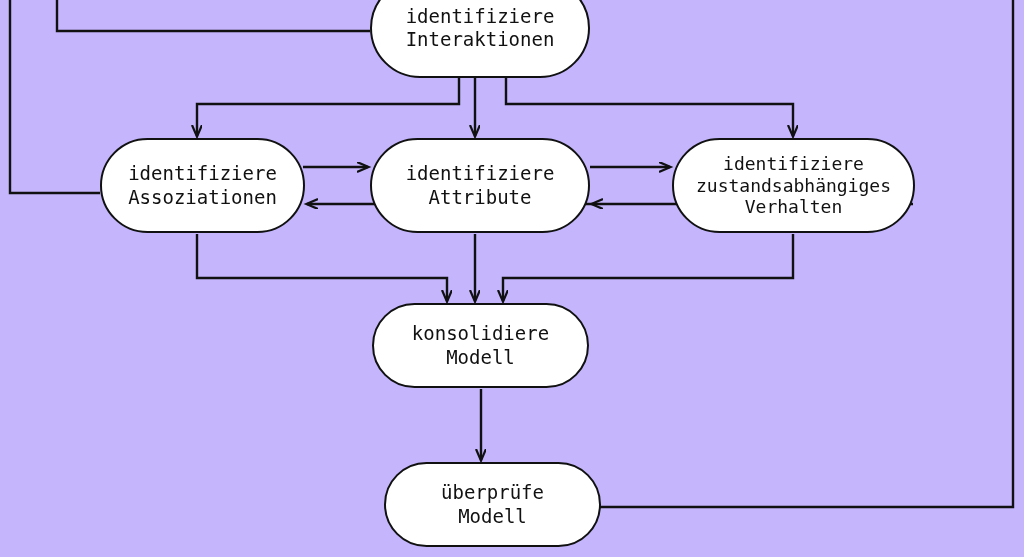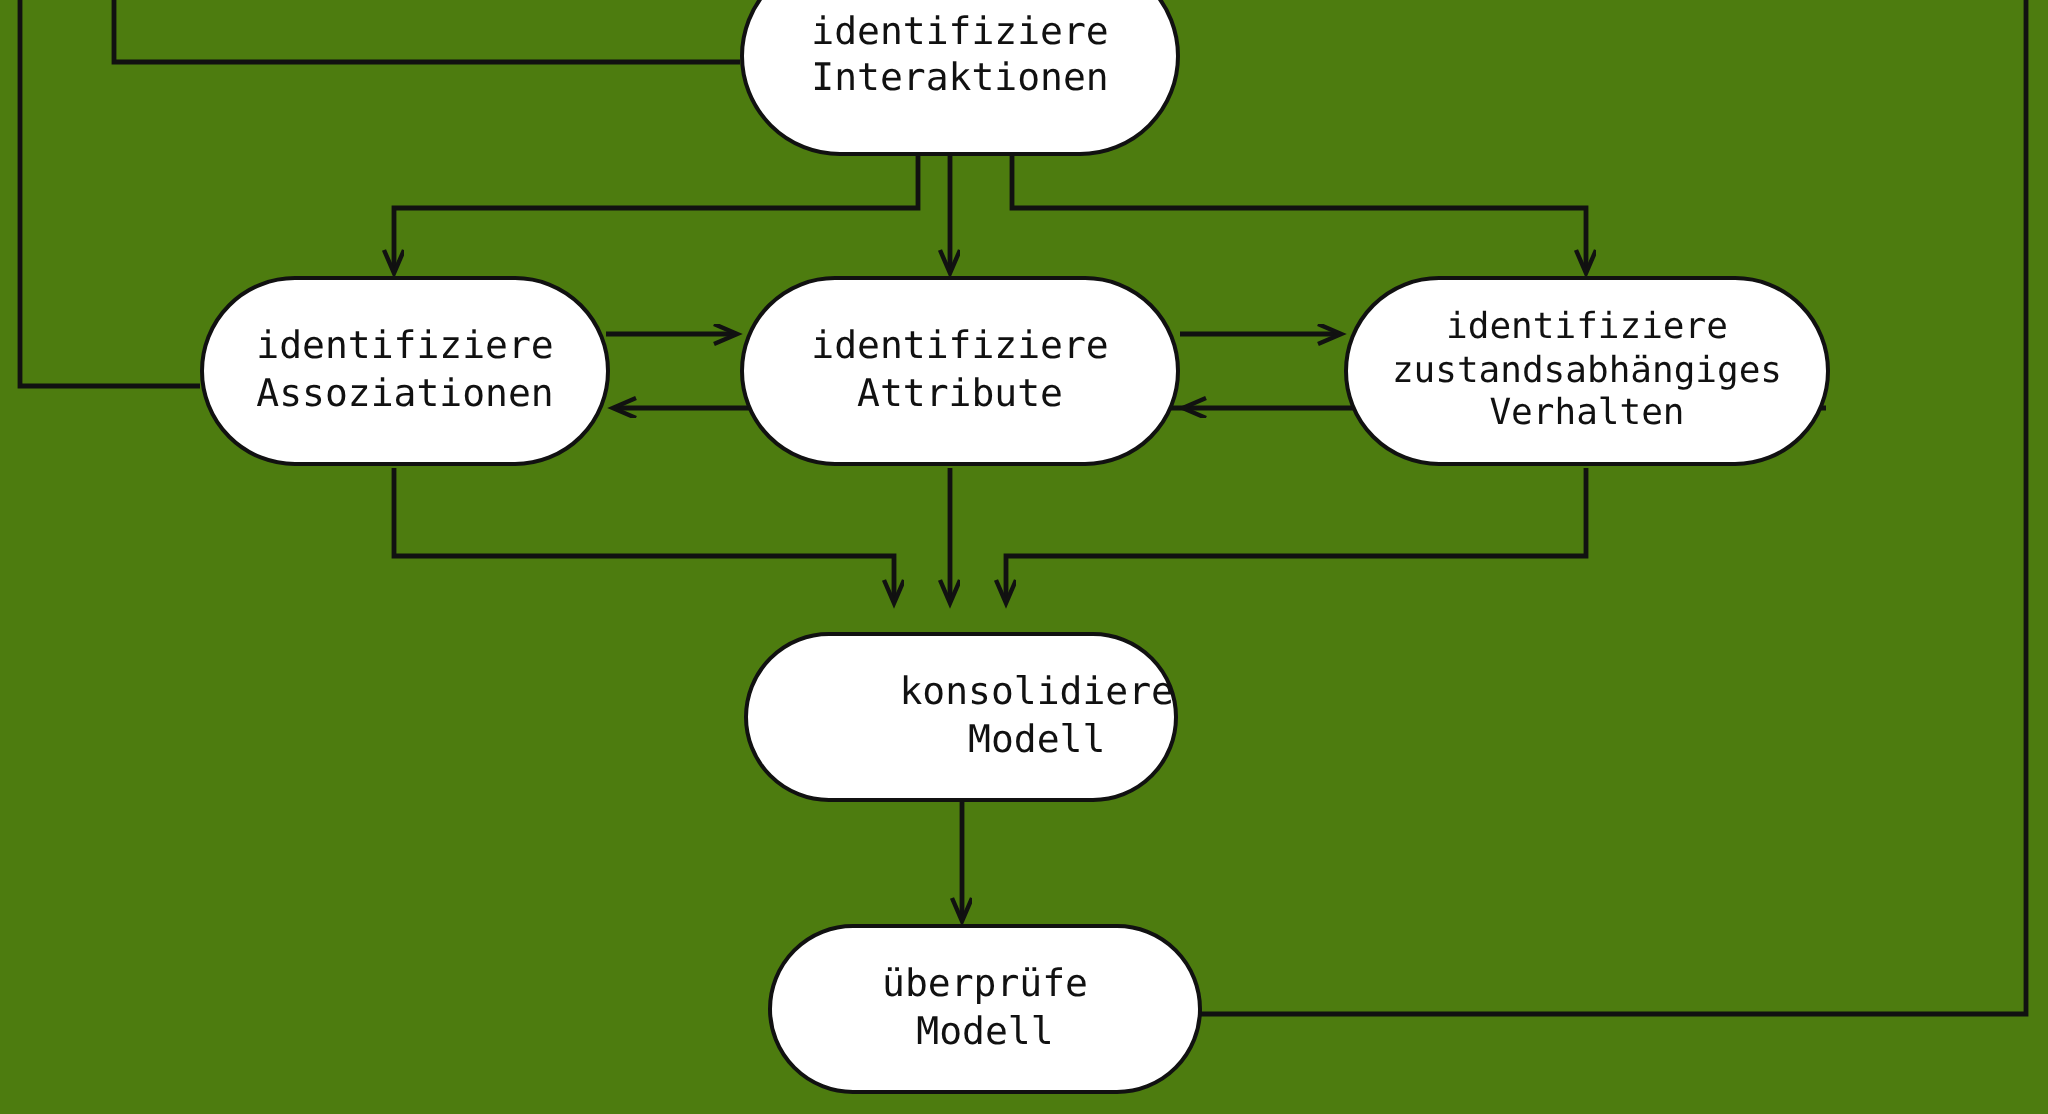--- a/index.html
+++ b/index.html
@@ -1,28 +1,28 @@
 <!DOCTYPE html>
 <html><head>
 <meta charset="utf-8">
 <style>
   html,body{margin:0;padding:0;background:#ffffff;}
   body{width:1024px;height:557px;overflow:hidden;
        font-family:"DejaVu Sans Mono","Liberation Mono",monospace;}
-  #stage{position:relative;width:1024px;height:557px;background:#4d7c0f;}
+  #stage{position:relative;width:1024px;height:557px;background:#c4b5fd;}
   svg#wires{position:absolute;left:0;top:0;width:1024px;height:557px;}
   .node{position:absolute;box-sizing:border-box;border:2.2px solid #111;
         background:#fff;display:flex;align-items:center;justify-content:center;
         text-align:center;color:#111;line-height:1.22;letter-spacing:0px;}
   .node .lbl{white-space:pre;font-size:19px;}
   .n-interaktionen{left:370px;top:-22px;width:220px;height:100px;border-radius:50px;}
   .n-assoziationen{left:100px;top:138px;width:205px;height:95px;border-radius:48px;}
   .n-attribute{left:370px;top:138px;width:220px;height:95px;border-radius:48px;}
   .n-verhalten{left:672px;top:138px;width:243px;height:95px;border-radius:48px;}
-  .n-konsolidiere{left:372px;top:316px;width:217px;height:85px;border-radius:43px;justify-content:flex-end;}
+  .n-konsolidiere{left:372px;top:303px;width:217px;height:85px;border-radius:43px;}
   .n-ueberpruefe{left:384px;top:462px;width:217px;height:85px;border-radius:43px;}
   .n-verhalten .lbl{font-size:18px;}
 </style>
 </head>
 <body>
 
 <div id="stage">
 
   <svg id="wires" viewBox="0 0 1024 557" xmlns="http://www.w3.org/2000/svg">
     <defs>

